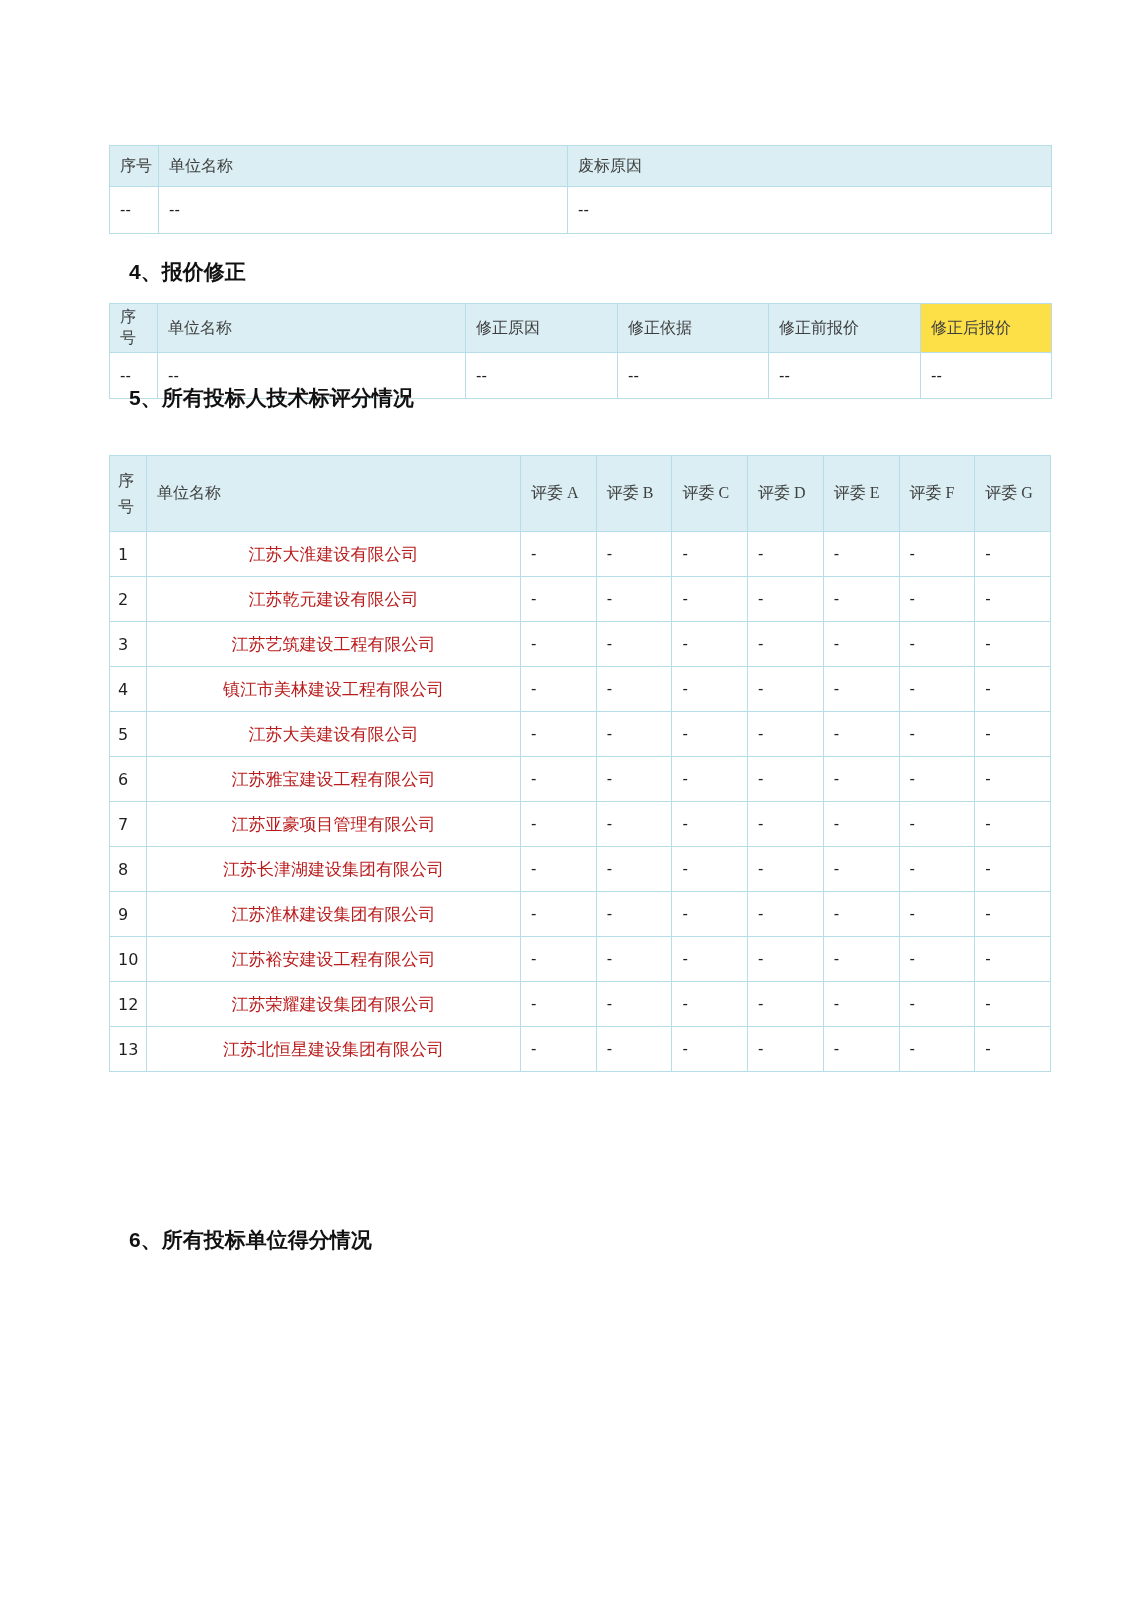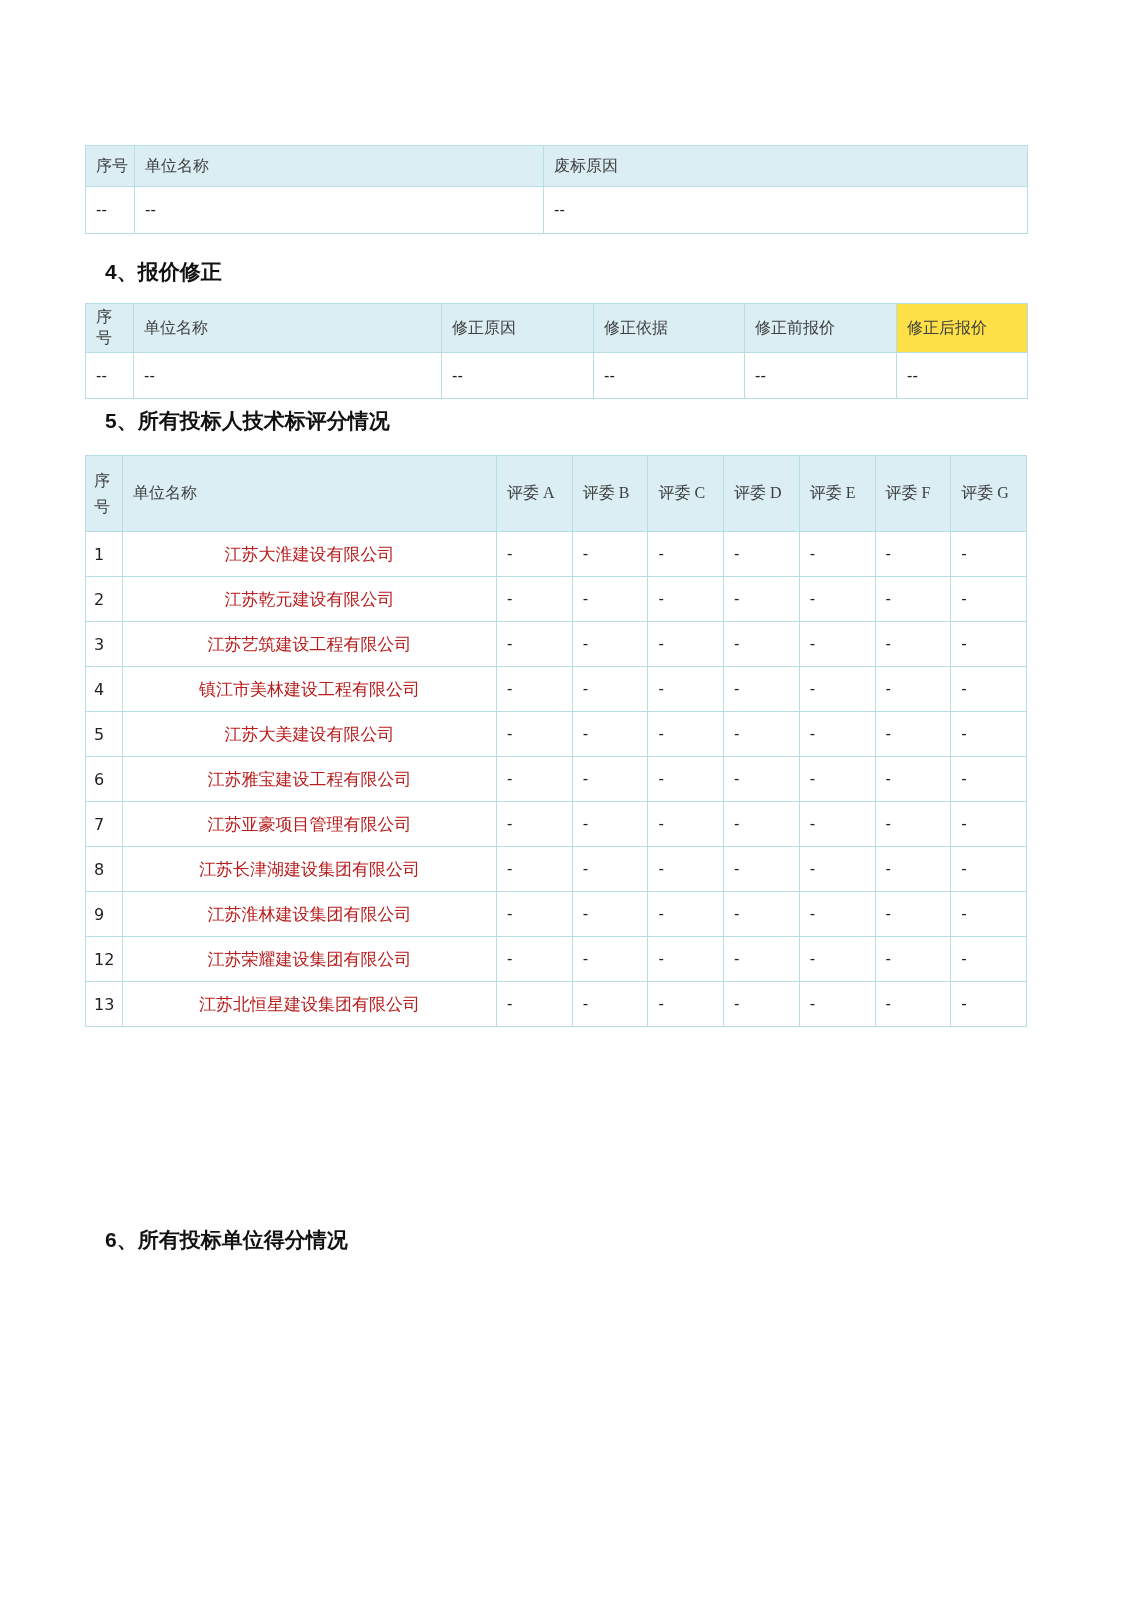--- a/index.html
+++ b/index.html
@@ -10,21 +10,21 @@
   body {
     width: 1131px;
     height: 1600px;
     overflow: hidden;
     font-family: "Liberation Serif", "DejaVu Serif", serif;
   }
   .doc {
     position: relative;
     width: 942px;
     height: 1256px;
-    margin-left: 85px;
+    margin-left: 109px;
   }
   table {
     border-collapse: collapse;
     table-layout: fixed;
     width: 942px;
     position: absolute;
     left: 0;
   }
   th, td {
     border: 1px solid var(--tbl-border, #b7dee8);
@@ -60,21 +60,21 @@
     left: 20px;
     margin: 0;
     font-family: "Liberation Sans", "DejaVu Sans", sans-serif;
     font-weight: bold;
     font-size: 21px;
     line-height: 24px;
     color: #111111;
     white-space: nowrap;
   }
   .h4 { top: 260px; }
-  .h5 { top: 409px; }
+  .h5 { top: 386px; }
   .h6 { top: 1228px; }
 
   .t2 { top: 303px; }
   .t2 tr.hrow { height: 42px; }
   .t2 tr.drow { height: 46px; }
   .t2 th.white { background: #fde047; }
 
   .t3 { top: 455px; }
   .t3 tr.hrow { height: 76px; }
   .t3 tbody tr { height: 45px; }
@@ -273,20 +273,31 @@
           <td class="company">江苏淮林建设集团有限公司</td>
           <td class="ph">-</td>
           <td class="ph">-</td>
           <td class="ph">-</td>
           <td class="ph">-</td>
           <td class="ph">-</td>
           <td class="ph">-</td>
           <td class="ph">-</td>
         </tr>
         <tr>
+          <td class="num">10</td>
+          <td class="company">江苏裕安建设工程有限公司</td>
+          <td class="ph">-</td>
+          <td class="ph">-</td>
+          <td class="ph">-</td>
+          <td class="ph">-</td>
+          <td class="ph">-</td>
+          <td class="ph">-</td>
+          <td class="ph">-</td>
+        </tr>
+        <tr>
           <td class="num">12</td>
           <td class="company">江苏荣耀建设集团有限公司</td>
           <td class="ph">-</td>
           <td class="ph">-</td>
           <td class="ph">-</td>
           <td class="ph">-</td>
           <td class="ph">-</td>
           <td class="ph">-</td>
           <td class="ph">-</td>
         </tr>

